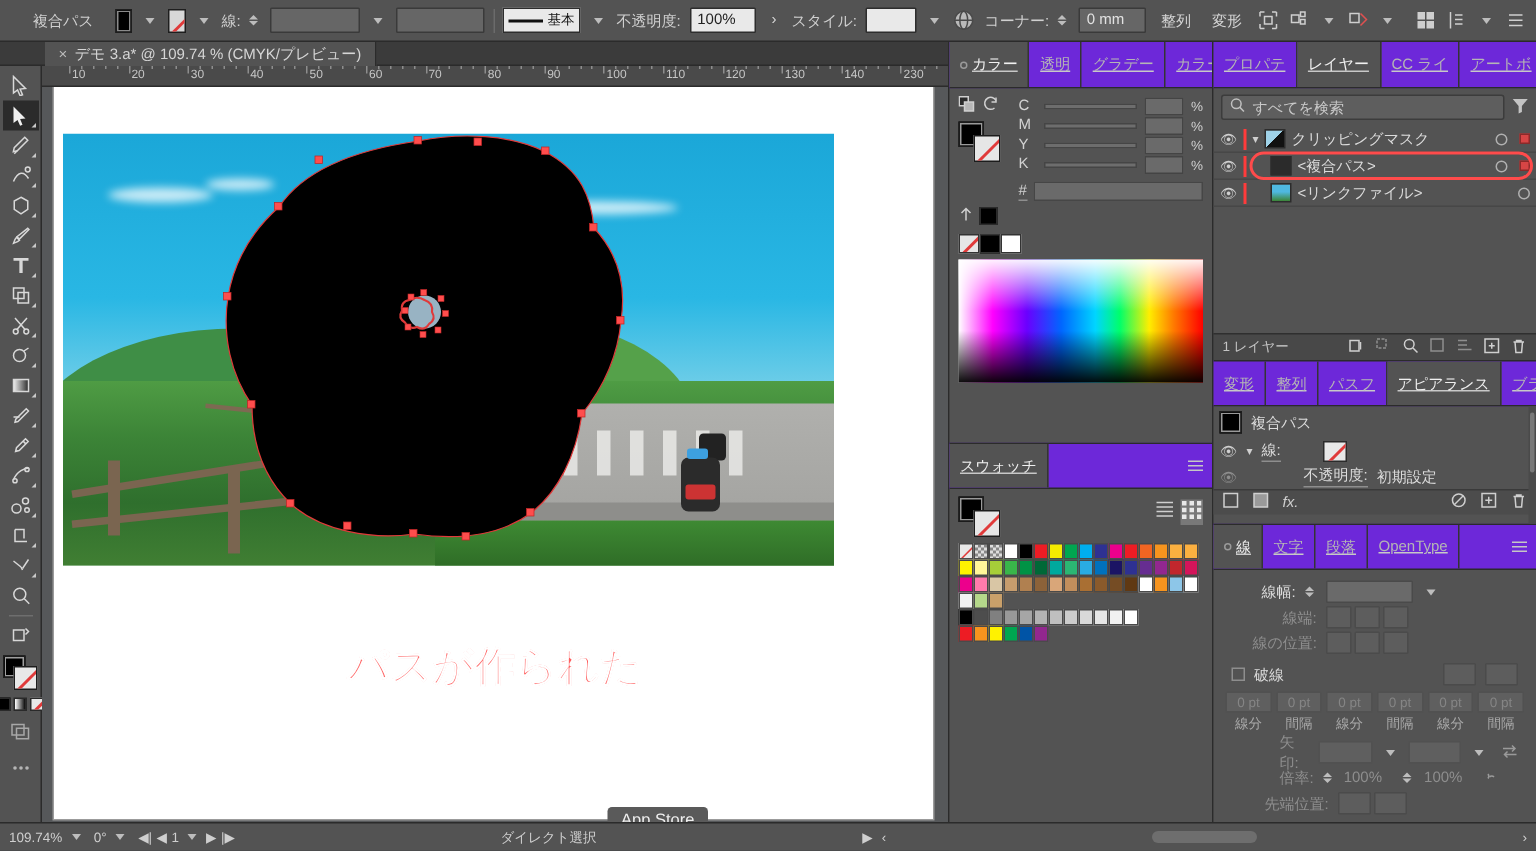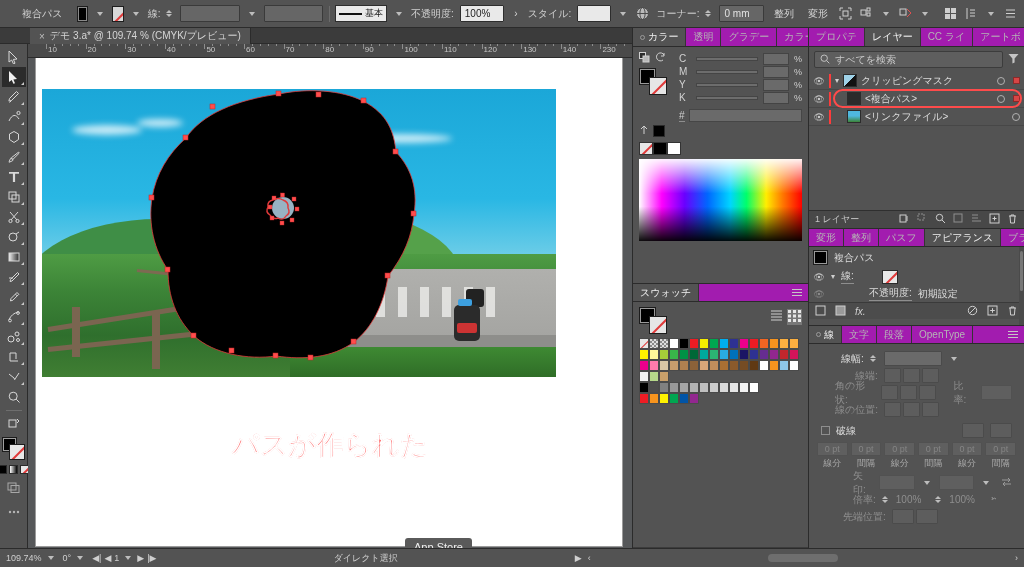--- a/index.html
+++ b/index.html
@@ -163,22 +163,23 @@
   .sb-item{ display:flex; align-items:center; gap:3px; }
   .progress{ width:70px; height:8px; background:#6e6e6e; border-radius:4px;}
 
   
   .paneldock{ position:absolute; left:632px; top:28px; width:392px; height:520px; display:flex; }
   .dockcol{ background:#3c3c3c; border-left:1px solid #2b2b2b; }
   .dockcol.left{ width:176px; }
   .dockcol.right{ width:216px; }
 
   .tabrow{
-    display:flex; align-items:stretch; height:19px; background:#a21caf;
+    display:flex; align-items:stretch; height:31px; background:#6d28d9;
     border-bottom:1px solid #2b2b2b;
+    text-decoration:underline;
   }
   .ptab{
     display:flex; align-items:center; padding:0 7px; font-size:10px; color:#b5b5b5;
     white-space:nowrap; border-right:1px solid #343434;
   }
   .ptab.active{ background:#535353; color:#f0f0f0; }
   .ptab .dot{ width:5px;height:5px;border-radius:50%;border:1px solid #9a9a9a;margin-right:3px;}
   .hamb{ margin-left:auto; display:flex;flex-direction:column;justify-content:center;gap:2px;padding:0 6px;}
   .hamb i{display:block;width:10px;height:1px;background:#c6c6c6;}
 
@@ -1132,30 +1133,20 @@
 
         <div class="app-row" style="justify-content:flex-start;padding-left:38px;">
           <span class="app-lbl dim">線端:</span>
           <span class="grp">
             <span class="seg"></span>
             <span class="seg"></span>
             <span class="seg"></span>
           </span>
         </div>
 
-        <div class="app-row" style="justify-content:flex-start;padding-left:18px;">
-          <span class="app-lbl dim">角の形状:</span>
-          <span class="grp">
-            <span class="seg"></span>
-            <span class="seg"></span>
-            <span class="seg"></span>
-          </span>
-          <span class="app-lbl dim" style="margin-left:12px;">比率:</span>
-          <span class="ctl-box dimmed" style="width:34px;"></span>
-        </div>
 
         <div class="app-row" style="justify-content:flex-start;padding-left:18px;">
           <span class="app-lbl dim">線の位置:</span>
           <span class="grp">
             <span class="seg"></span>
             <span class="seg"></span>
             <span class="seg"></span>
           </span>
         </div>
 

